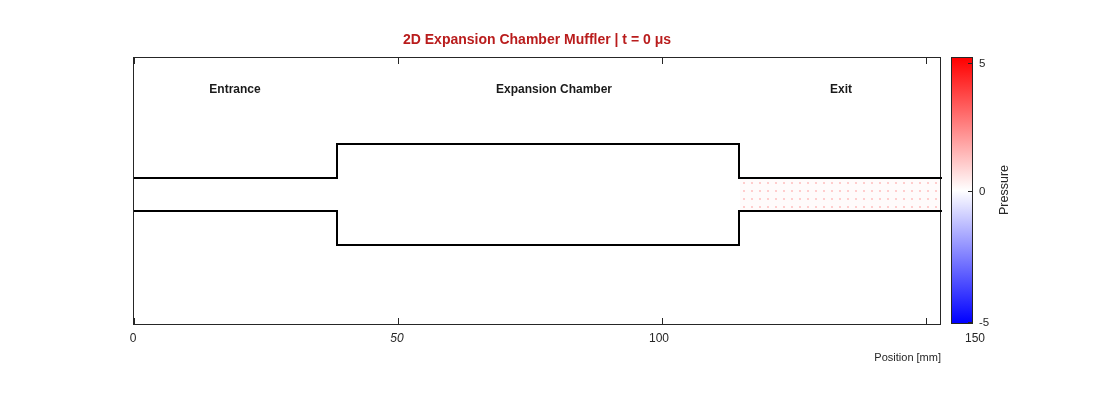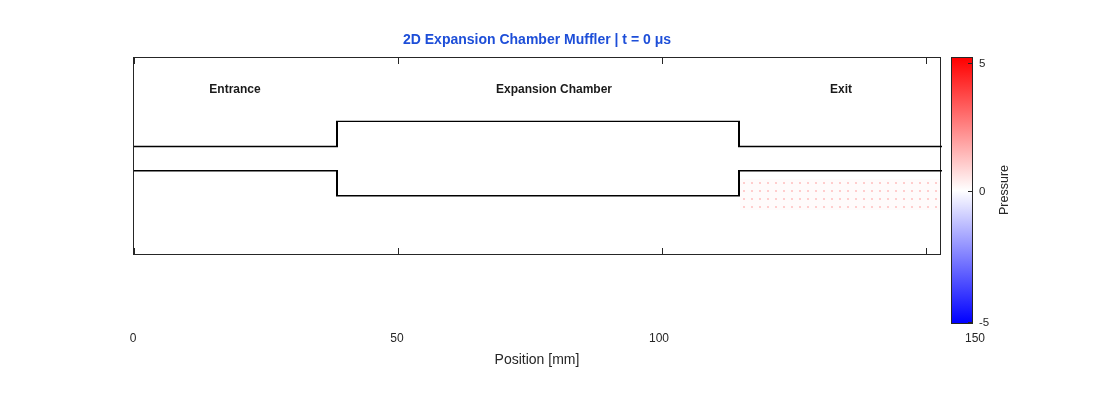--- a/index.html
+++ b/index.html
@@ -2,24 +2,24 @@
 <html><head>
 <meta charset="utf-8">
 <style>
   html,body{margin:0;padding:0;background:#fff;}
   .canvas{
     position:relative;width:1100px;height:400px;background:#ffffff;overflow:hidden;
     font-family:"Liberation Sans","DejaVu Sans",sans-serif;color:#000;
   }
   .plot-title{
     position:absolute;left:133px;top:31px;width:808px;text-align:center;
-    font-size:14px;font-weight:bold;color:#1d4ed8;white-space:nowrap;
+    font-size:14px;font-weight:bold;color:#b91c1c;white-space:nowrap;
   }
   .axes{
-    position:absolute;left:133px;top:57px;width:808px;height:198px;
+    position:absolute;left:133px;top:57px;width:808px;height:268px;
     border:1px solid #262626;box-sizing:border-box;background:#fff;
   }
   .region-label{
     position:absolute;top:24px;transform:translateX(-50%);
     font-size:12px;font-weight:bold;color:#1a1a1a;white-space:nowrap;
   }
   .geom-svg{position:absolute;left:0;top:0;width:100%;height:100%;overflow:visible;}
   .speckle{
     position:absolute;left:606px;top:121px;width:200px;height:31px;
     background-color:#fffbfb;
@@ -27,22 +27,22 @@
     background-size:8px 8px;
   }
   .xtick-mark{position:absolute;width:1px;height:6px;background:#262626;}
   .xtick-mark.bottom{bottom:0;}
   .xtick-mark.top{top:0;}
   .xtick-label{
     position:absolute;top:331px;transform:translateX(-50%);
     font-size:12px;color:#262626;white-space:nowrap;
   }
   .x-axis-label{
-    position:absolute;left:133px;top:351px;width:808px;text-align:center;
-    font-size:14px;color:#262626;
+    position:absolute;left:133px;top:351px;width:808px;text-align:right;
+    font-size:11px;color:#262626;
   }
   .colorbar-area{position:absolute;left:951px;top:57px;width:80px;height:267px;}
   .colorbar{
     position:absolute;left:0;top:0;width:22px;height:267px;
     border:1px solid #262626;box-sizing:border-box;
   }
   .cb-tick-mark{position:absolute;width:4px;height:1px;background:#262626;left:17px;}
   .cb-tick-label{
     position:absolute;left:28px;transform:translateY(-50%);
     font-size:11.5px;color:#262626;white-space:nowrap;
@@ -79,21 +79,21 @@
         <div class="xtick-mark top" style="left: 264px;"></div>
         <div class="xtick-mark bottom" style="left: 528px;"></div>
         <div class="xtick-mark top" style="left: 528px;"></div>
         <div class="xtick-mark bottom" style="left: 792px;"></div>
         <div class="xtick-mark top" style="left: 792px;"></div>
       </div>
   </div>
 
   <div>
       <div class="xtick-label" style="left: 133px;">0</div>
-      <div class="xtick-label" style="left: 397px;">50</div>
+      <div class="xtick-label" style="left: 397px; font-style: italic;">50</div>
       <div class="xtick-label" style="left: 659px;">100</div>
       <div class="xtick-label" style="left: 975px;">150</div>
     </div>
 
   <div class="x-axis-label">Position [mm]</div>
 
   <div class="colorbar-area">
     <div class="colorbar" style="background: linear-gradient(rgb(255, 0, 0) 0%, rgb(255, 255, 255) 50%, rgb(0, 0, 255) 100%);"></div>
   <div class="cb-tick-mark" style="top: 6px;"></div>
       <div class="cb-tick-label" style="top: 6px;">5</div>

